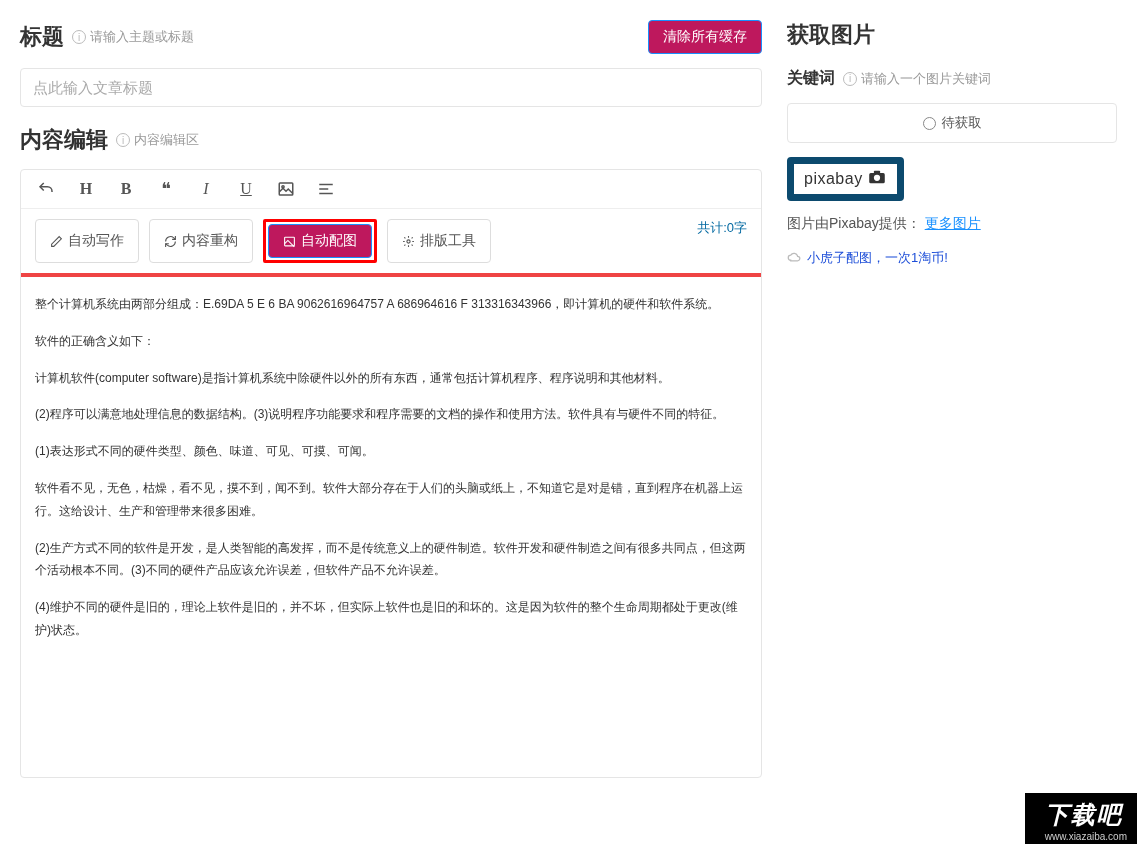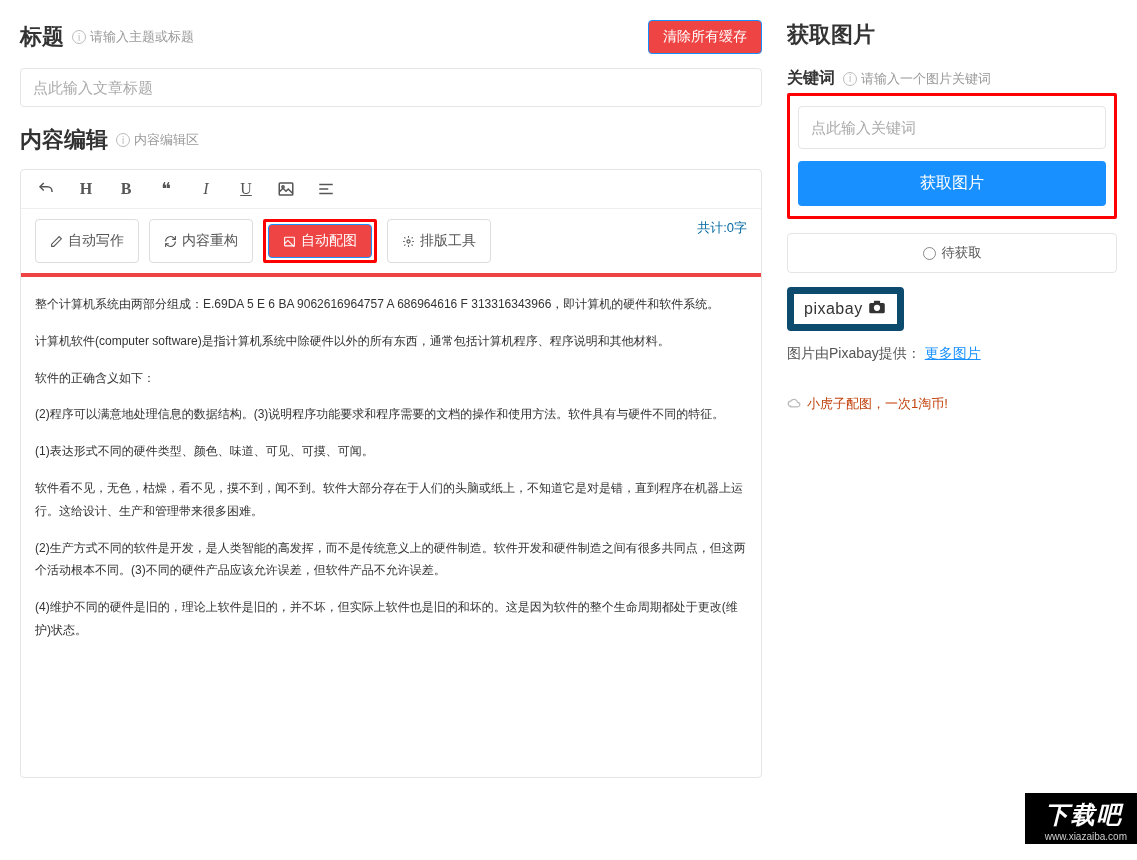--- a/index.html
+++ b/index.html
@@ -7,21 +7,21 @@
 .container { display: flex; width: 1137px; height: 860px; }
 .main { flex: 1; padding: 20px 15px 0 20px; min-width: 0; }
 .sidebar { width: 360px; padding: 20px 20px 0 10px; }
 
 .section-header { display: flex; align-items: center; margin-bottom: 14px; }
 .section-title { font-size: 22px; font-weight: 600; color: #333; margin-right: 8px; }
 .section-hint { color: #999; font-size: 13px; display: inline-flex; align-items: center; }
 .info-icon { display: inline-flex; width: 14px; height: 14px; border: 1px solid #bbb; border-radius: 50%; align-items: center; justify-content: center; font-size: 10px; color: #bbb; margin-right: 4px; }
 
 .btn { display: inline-flex; align-items: center; padding: 7px 14px; border-radius: 4px; font-size: 14px; cursor: pointer; border: 1px solid #ddd; background: #fff; color: #555; }
-.btn-primary { background: #ef4444; color: #fff; border-color: #1890ff; }
+.btn-primary { background: #be185d; color: #fff; border-color: #1890ff; }
 .btn-clear { margin-left: auto; }
 .btn .icon-pre { margin-right: 5px; display: inline-flex; }
 
 .title-input { width: 100%; padding: 10px 12px; border: 1px solid #e5e5e5; border-radius: 4px; font-size: 15px; color: #333; margin-bottom: 18px; }
 .title-input::placeholder { color: #aaa; }
 
 .editor-box { border: 1px solid #e5e5e5; border-radius: 4px; }
 .toolbar { display: flex; align-items: center; padding: 8px 14px; border-bottom: 1px solid #eee; gap: 18px; }
 .toolbar-row2 { display: flex; padding: 10px 14px; border-bottom: 4px solid #ef4444; gap: 10px; }
 .toolbar-row2 .count { margin-left: auto; color: #0369a1; font-size: 13px; }
@@ -46,21 +46,21 @@
 
 .pending-btn { width: 100%; padding: 10px; border: 1px solid #e5e5e5; border-radius: 4px; background: #fff; color: #555; margin-top: 14px; display: flex; align-items: center; justify-content: center; gap: 6px; cursor: pointer; }
 .circle-icon { width: 13px; height: 13px; border: 1.5px solid #888; border-radius: 50%; }
 
 .pixabay-badge { display: inline-flex; align-items: center; border: 7px solid #0c4a6e; border-radius: 4px; padding: 6px 10px; margin-top: 14px; font-family: Arial, sans-serif; font-size: 16px; letter-spacing: 0.5px; }
 .pixabay-badge .cam { margin-left: 4px; }
 
 .source-row { margin-top: 14px; font-size: 14px; color: #555; }
 .source-row a { color: #1890ff; text-decoration: underline; }
 
-.tip-row { margin-top: 32px; color: #c2410c; font-size: 13px; display: flex; align-items: center; gap: 5px; }
+.tip-row { margin-top: 16px; color: #1d4ed8; font-size: 13px; display: flex; align-items: center; gap: 5px; }
 
 .watermark { position: fixed; right: 0; bottom: 16px; background: #000; color: #fff; padding: 6px 10px 2px 20px; font-style: italic; font-weight: bold; font-size: 24px; font-family: "SimHei", sans-serif; letter-spacing: 2px; }
 .watermark .sub { display: block; font-size: 10px; font-weight: normal; font-style: normal; text-align: right; letter-spacing: 0; color: #ccc; }
 </style>
 </head>
 <body>
 
 <div class="container">
   <div class="main">
     <div class="section-header">
@@ -149,46 +149,42 @@
                 <path d="M12 2v3M12 19v3M4.2 4.2l2.1 2.1M17.7 17.7l2.1 2.1M2 12h3M19 12h3M4.2 19.8l2.1-2.1M17.7 6.3l2.1-2.1"></path>
               </svg>
             </span>
           <span>排版工具</span>
         </button>
         <span class="count">共计:0字</span>
       </div>
 
       <div class="content-area">
         <p>整个计算机系统由两部分组成：E.69DA 5 E 6 BA 9062616964757 A 686964616 F 313316343966，即计算机的硬件和软件系统。</p>
+        <p>软件的正确含义如下：</p>
         <p>计算机软件(computer software)是指计算机系统中除硬件以外的所有东西，通常包括计算机程序、程序说明和其他材料。</p>
-        <p>软件的正确含义如下：</p>
         <p>(2)程序可以满意地处理信息的数据结构。(3)说明程序功能要求和程序需要的文档的操作和使用方法。软件具有与硬件不同的特征。</p>
         <p>(1)表达形式不同的硬件类型、颜色、味道、可见、可摸、可闻。</p>
         <p>软件看不见，无色，枯燥，看不见，摸不到，闻不到。软件大部分存在于人们的头脑或纸上，不知道它是对是错，直到程序在机器上运行。这给设计、生产和管理带来很多困难。</p>
         <p>(2)生产方式不同的软件是开发，是人类智能的高发挥，而不是传统意义上的硬件制造。软件开发和硬件制造之间有很多共同点，但这两个活动根本不同。(3)不同的硬件产品应该允许误差，但软件产品不允许误差。</p>
         <p>(4)维护不同的硬件是旧的，理论上软件是旧的，并不坏，但实际上软件也是旧的和坏的。这是因为软件的整个生命周期都处于更改(维护)状态。</p>
       </div>
     </div>
   </div>
 
   <div class="sidebar">
     <div class="sidebar-title">获取图片</div>
 
     <div class="kw-row">
       <span class="kw-label">关键词</span>
       <span class="kw-hint">
         <span class="info-icon">i</span>
         <span>请输入一个图片关键词</span>
       </span>
     </div>
 
-    <div class="fetch-box">
-      <input class="kw-input" placeholder="点此输入关键词" style="">
-      <button class="fetch-btn">获取图片</button>
-    </div>
 
     <button class="pending-btn">
       <span class="circle-icon"></span>
       <span>待获取</span>
     </button>
 
     <div class="pixabay-badge">
       <span>pixabay</span>
       <span class="cam">
         <svg width="20" height="14" viewBox="0 0 24 18" fill="currentColor">

